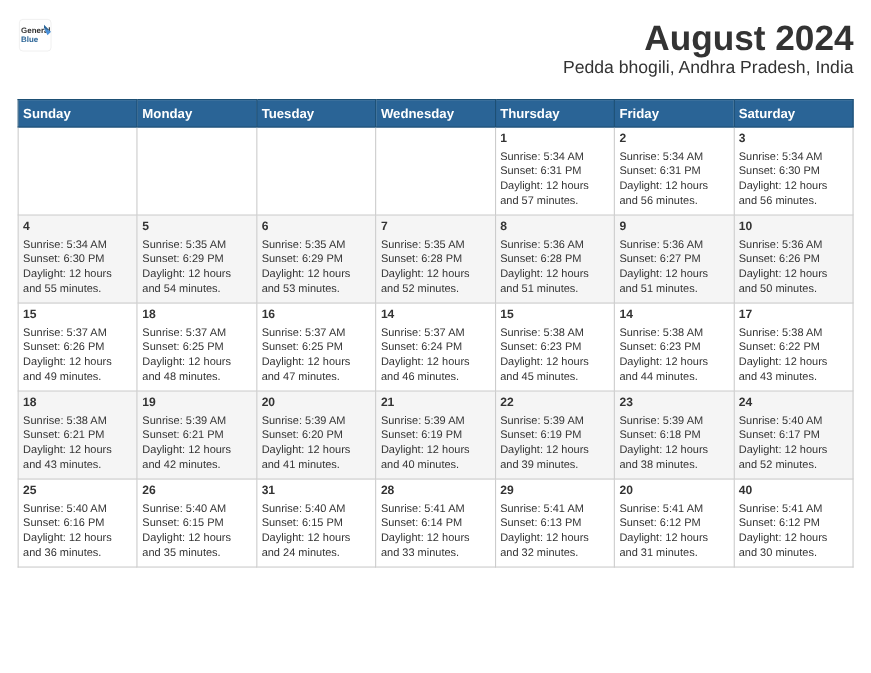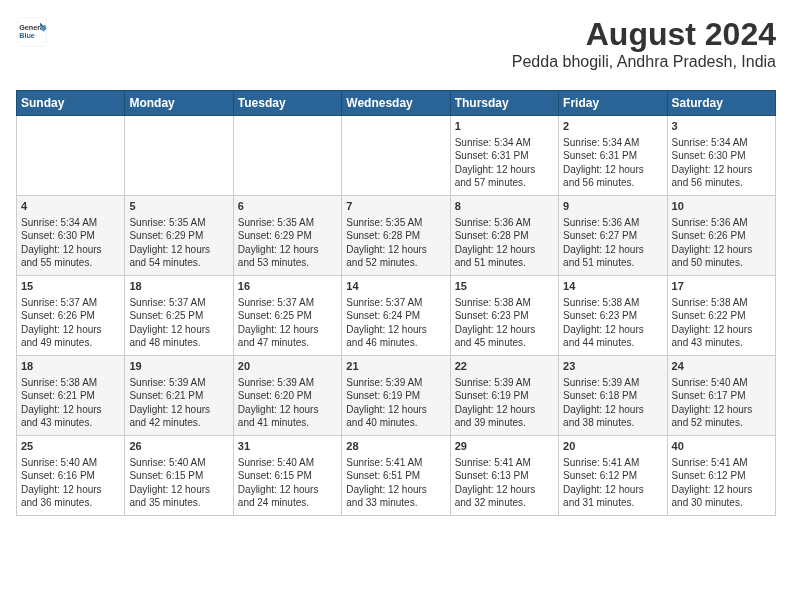--- a/index.html
+++ b/index.html
@@ -308,21 +308,21 @@
         <td>
           <span class="day-num">31</span>
           <div>Sunrise: 5:40 AM</div>
           <div>Sunset: 6:15 PM</div>
           <div>Daylight: 12 hours</div>
           <div>and 24 minutes.</div>
         </td>
         <td>
           <span class="day-num">28</span>
           <div>Sunrise: 5:41 AM</div>
-          <div>Sunset: 6:51 PM</div>
+          <div>Sunset: 6:14 PM</div>
           <div>Daylight: 12 hours</div>
           <div>and 33 minutes.</div>
         </td>
         <td>
           <span class="day-num">29</span>
           <div>Sunrise: 5:41 AM</div>
           <div>Sunset: 6:13 PM</div>
           <div>Daylight: 12 hours</div>
           <div>and 32 minutes.</div>
         </td>

